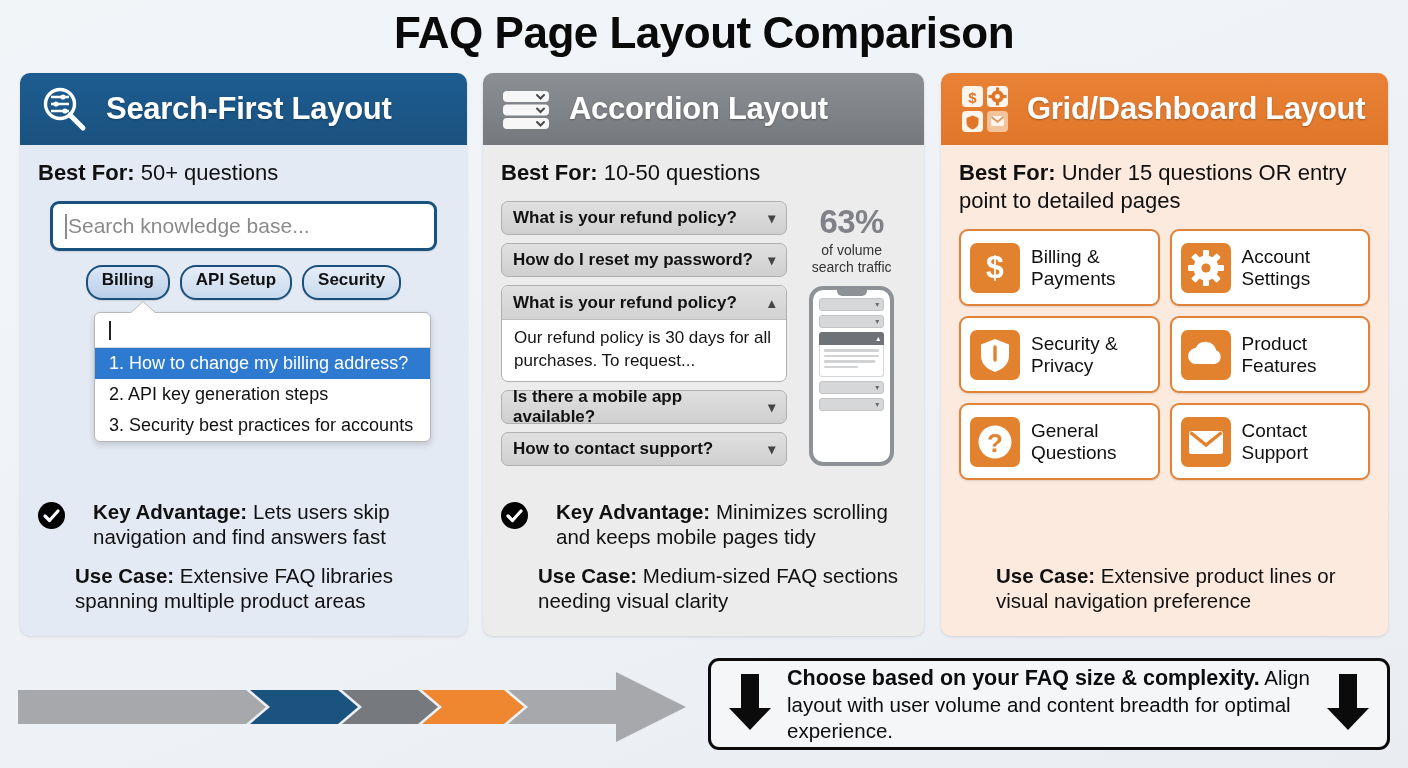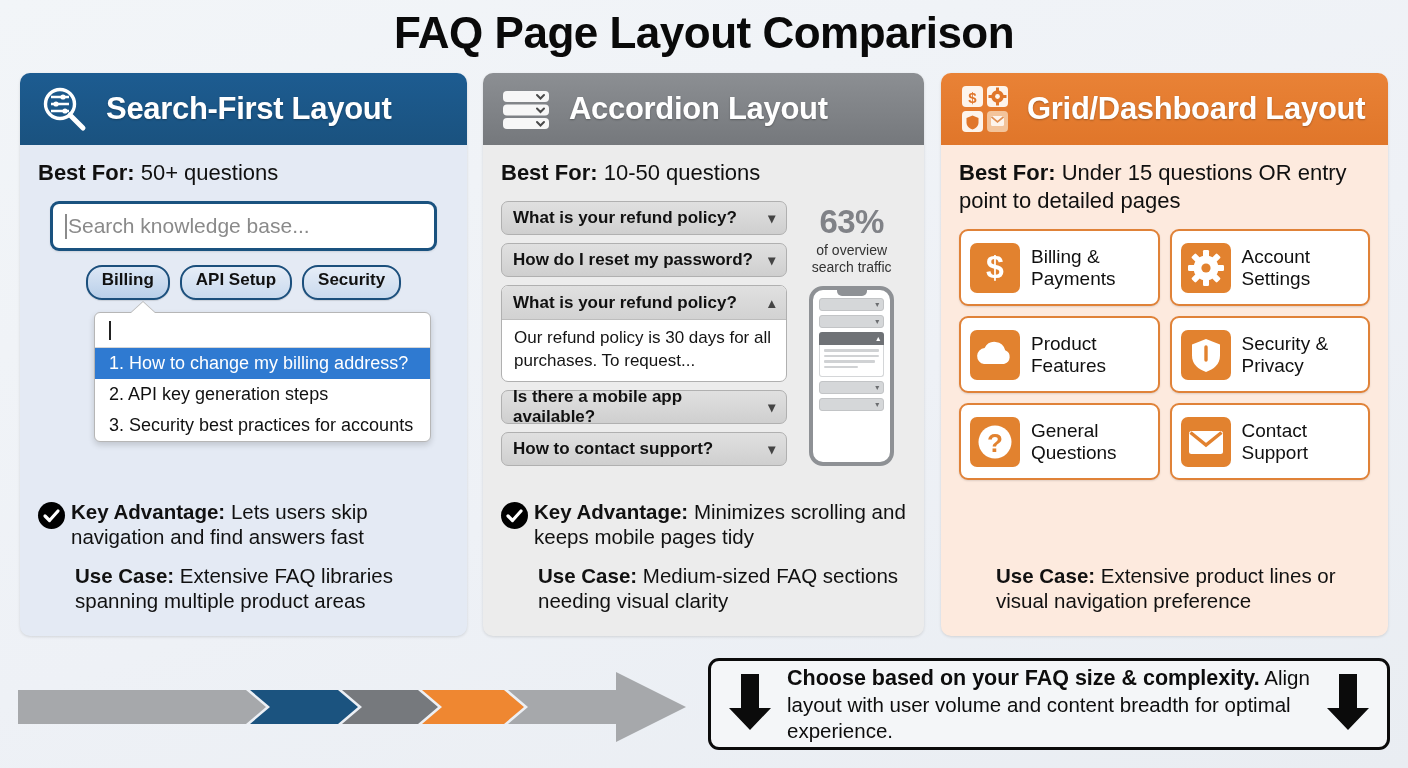--- a/index.html
+++ b/index.html
@@ -149,21 +149,21 @@
   }
   .tile-ico {
     width: 50px; height: 50px; flex: 0 0 50px;
     background: #e2822f; border-radius: 7px;
     display: flex; align-items: center; justify-content: center;
   }
   .tile-lbl { font-size: 19px; color: #101010; line-height: 1.17; }
 
   
   .notes { padding: 0 18px; position: absolute; bottom: 22px; left: 0; right: 0; }
-  .adv-row { display: flex; gap: 6px; align-items: flex-start; }
+  .adv-row { display: flex; gap: 28px; align-items: flex-start; }
   .check {
     width: 27px; height: 27px; flex: 0 0 27px; border-radius: 50%;
     background: #000; display: flex; align-items: center; justify-content: center;
     margin-top: 3px;
   }
   .adv-txt { font-size: 20.5px; color: #111; line-height: 1.25; }
   .adv-txt b { font-weight: bold; }
   .usecase { font-size: 20.5px; color: #111; line-height: 1.25; margin-top: 13px; padding-left: 37px; }
   .usecase b { font-weight: bold; }
 
@@ -291,21 +291,21 @@
           </div>
           <div class="acc-row">
             <span>How to contact support?</span>
             <span class="chev">▾</span>
           </div>
         </div>
 
         <div class="stat-col">
           <div class="stat-num">63%</div>
           <div class="stat-lbl">
-            <div>of overview</div>
+            <div>of volume</div>
             <div>search traffic</div>
           </div>
           <div class="phone">
             <span class="notch"></span>
             <div class="p-row">
                 <span>▾</span>
               </div>
             <div class="p-row">
                 <span>▾</span>
               </div>
@@ -417,39 +417,39 @@
           </span>
           <span class="tile-lbl">
             <span>Account</span><br>
             <span>Settings</span>
           </span>
         </div>
 
         <div class="tile">
           <span class="tile-ico">
             <svg viewBox="0 0 50 50" width="50" height="50">
+              <path d="M25 9 L39 14.5 v11 c0 9 -6.4 13.6 -14 16.5 c-7.6 -2.9 -14 -7.5 -14 -16.5 v-11 z" fill="#fff"></path>
+              <path d="M25 17 v13" stroke="#e2822f" stroke-width="3.4" stroke-linecap="round"></path>
+            </svg>
+          </span>
+          <span class="tile-lbl">
+            <span>Security &amp;</span><br>
+            <span>Privacy</span>
+          </span>
+        </div>
+
+        <div class="tile">
+          <span class="tile-ico">
+            <svg viewBox="0 0 50 50" width="50" height="50">
               <path d="M14 34 a8 8 0 0 1 0.6 -15.9 a11 11 0 0 1 20.6 2.2 a7.2 7.2 0 0 1 -1.2 13.7 z" fill="#fff"></path>
             </svg>
           </span>
           <span class="tile-lbl">
             <span>Product</span><br>
             <span>Features</span>
-          </span>
-        </div>
-
-        <div class="tile">
-          <span class="tile-ico">
-            <svg viewBox="0 0 50 50" width="50" height="50">
-              <path d="M25 9 L39 14.5 v11 c0 9 -6.4 13.6 -14 16.5 c-7.6 -2.9 -14 -7.5 -14 -16.5 v-11 z" fill="#fff"></path>
-              <path d="M25 17 v13" stroke="#e2822f" stroke-width="3.4" stroke-linecap="round"></path>
-            </svg>
-          </span>
-          <span class="tile-lbl">
-            <span>Security &amp;</span><br>
-            <span>Privacy</span>
           </span>
         </div>
 
         <div class="tile">
           <span class="tile-ico">
             <svg viewBox="0 0 50 50" width="50" height="50">
               <circle cx="25" cy="25" r="16.5" fill="#fff"></circle>
               <text x="25" y="34.5" font-family="Liberation Sans, sans-serif" font-size="26" font-weight="bold" fill="#e2822f" text-anchor="middle">?</text>
             </svg>
           </span>

